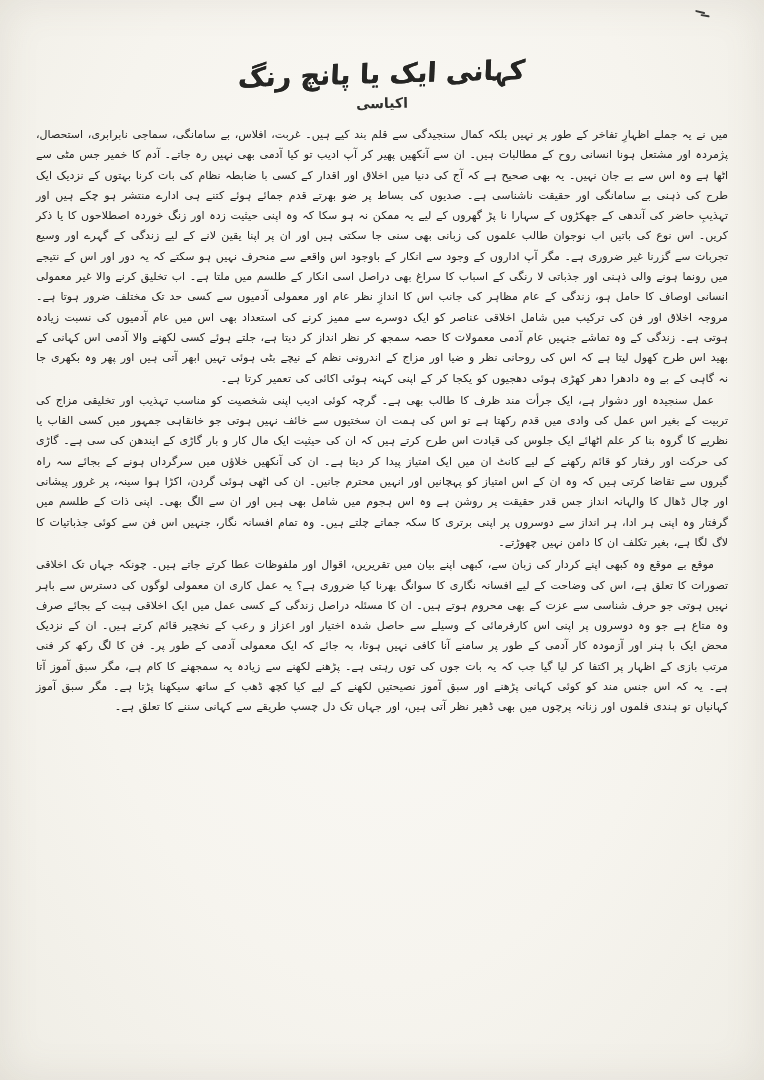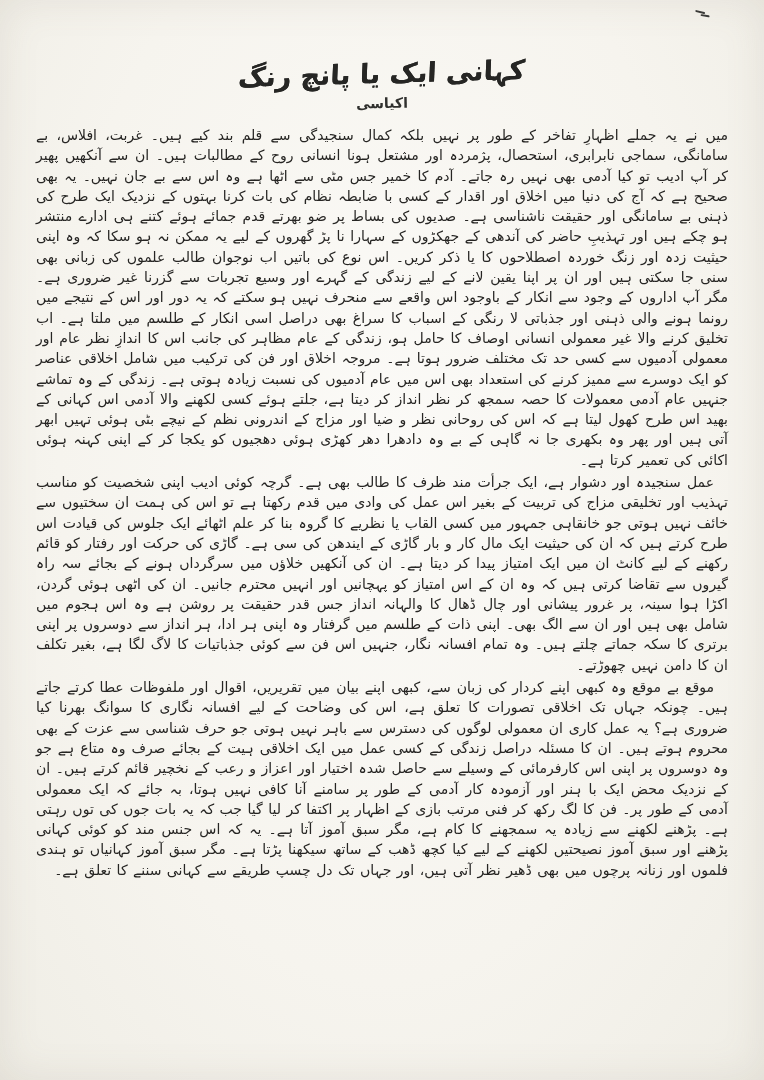--- a/index.html
+++ b/index.html
@@ -57,21 +57,21 @@
     color: #30302e;
     transform: rotate(-1deg);
     letter-spacing: 0.5px;
   }
 
   article.body-text {
     width: 692px;
     margin: 14px auto 0 auto;
     direction: rtl;
     text-align: justify;
-    font-size: 14px;
+    font-size: 11px;
     line-height: 20.3px;
     color: #262523;
     word-spacing: 1px;
   }
   article.body-text p {
     margin: 0 0 2px 0;
   }
   article.body-text p.indented {
     text-indent: 14px;
   }

